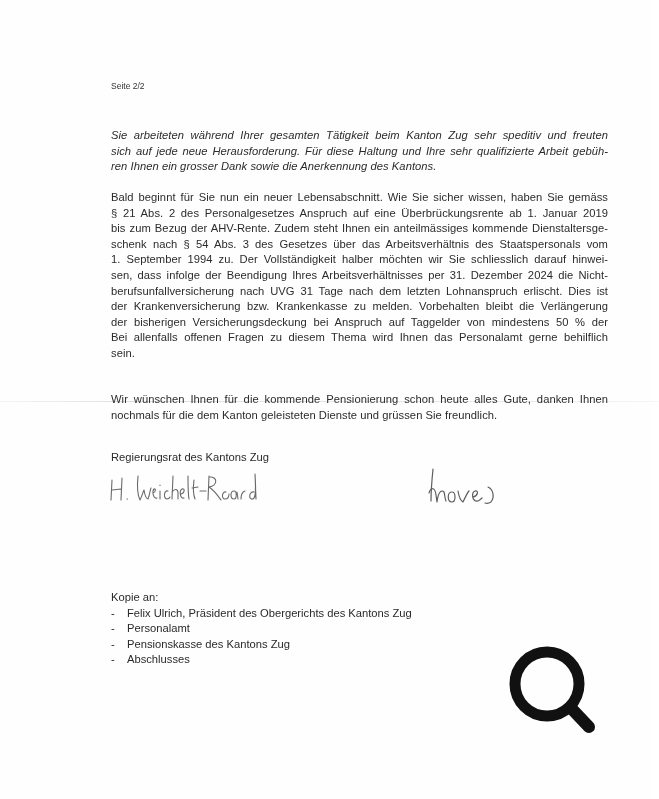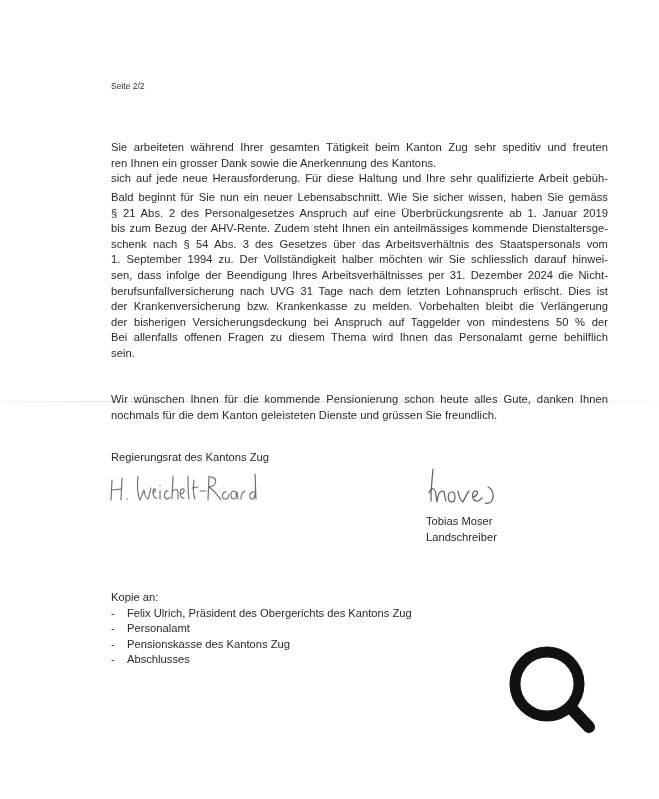--- a/index.html
+++ b/index.html
@@ -6,21 +6,21 @@
   body { width: 659px; height: 799px; position: relative; overflow: hidden;
          font-family: "Liberation Sans", sans-serif; color: #2a2a2a; }
   .page { position: absolute; left: 0; top: 0; width: 651px; height: 799px; background: #fefefe; }
   .fold { position: absolute; left: 0; top: 401px; width: 659px; height: 1px;
           background: linear-gradient(to right, rgba(0,0,0,0.04), rgba(0,0,0,0.12) 20%, rgba(0,0,0,0.08) 80%, rgba(0,0,0,0.03)); }
   .pageno { position: absolute; left: 111px; top: 81px; font-size: 8.5px; color: #333; }
   .para { position: absolute; left: 111px; width: 497px; font-size: 11.2px; line-height: 15.6px;
           text-align: justify; color: #2b2b2b; letter-spacing: 0.05px; }
   .para span.line { display: block; text-align: justify; text-align-last: justify; white-space: nowrap; }
   .para span.line.last { text-align-last: left; }
-  #p1 { top: 140px; }
+  #p1 { top: 128px; font-style: italic; }
   #p2 { top: 190px; }
   #p3 { top: 392px; }
   .sender { position: absolute; left: 111px; top: 451px; font-size: 11.2px; }
   .sig { position: absolute; }
   #sig-left { left: 108px; top: 470px; width: 160px; height: 36px; }
   #sig-right { left: 425px; top: 465px; width: 80px; height: 44px; }
   .signer { position: absolute; font-size: 11.2px; line-height: 16px; }
   #signer-left { left: 111px; top: 513px; }
   #signer-right { left: 426px; top: 513px; }
   .cc { position: absolute; left: 111px; top: 590px; font-size: 11.2px; line-height: 15.5px; }
@@ -31,22 +31,22 @@
 </head>
 <body>
 
 <div class="page">
   <div class="fold"></div>
 
   <div class="pageno">Seite 2/2</div>
 
   <div class="para" id="p1">
       <span class="line">Sie arbeiteten während Ihrer gesamten Tätigkeit beim Kanton Zug sehr speditiv und freuten</span>
+      <span class="line">sich auf jede neue Herausforderung. Für diese Haltung und Ihre sehr qualifizierte Arbeit gebüh-</span>
       <span class="line last">ren Ihnen ein grosser Dank sowie die Anerkennung des Kantons.</span>
-      <span class="line">sich auf jede neue Herausforderung. Für diese Haltung und Ihre sehr qualifizierte Arbeit gebüh-</span>
     </div>
   <div class="para" id="p2">
       <span class="line">Bald beginnt für Sie nun ein neuer Lebensabschnitt. Wie Sie sicher wissen, haben Sie gemäss</span>
       <span class="line">§ 21 Abs. 2 des Personalgesetzes Anspruch auf eine Überbrückungsrente ab 1. Januar 2019</span>
       <span class="line">bis zum Bezug der AHV-Rente. Zudem steht Ihnen ein anteilmässiges kommende Dienstaltersge-</span>
       <span class="line">schenk nach § 54 Abs. 3 des Gesetzes über das Arbeitsverhältnis des Staatspersonals vom</span>
       <span class="line">1. September 1994 zu. Der Vollständigkeit halber möchten wir Sie schliesslich darauf hinwei-</span>
       <span class="line">sen, dass infolge der Beendigung Ihres Arbeitsverhältnisses per 31. Dezember 2024 die Nicht-</span>
       <span class="line">berufsunfallversicherung nach UVG 31 Tage nach dem letzten Lohnanspruch erlischt. Dies ist</span>
       <span class="line">der Krankenversicherung bzw. Krankenkasse zu melden. Vorbehalten bleibt die Verlängerung</span>
@@ -85,24 +85,20 @@
     <g fill="none" stroke="#5e5e5e" stroke-width="1.2" stroke-linecap="round" stroke-linejoin="round">
       <path d="M8 4 C7 14 6 26 6 36"></path>
       <path d="M4 28 C6 22 10 22 11 30 L12 37 C13 28 16 24 19 27 C20 31 20 34 21 36"></path>
       <path d="M27 27 C22 27 22 37 27 37 C31 37 31 27 27 27"></path>
       <path d="M33 26 C34 32 36 36 38 37 C40 33 42 28 44 26"></path>
       <path d="M48 32 C53 31 54 25 50 26 C46 28 47 37 53 36 C55 35 57 33 57 33"></path>
       <path d="M63 22 C68 24 70 32 66 37 C63 39 60 38 60 38"></path>
     </g>
   </svg>
 
-  <div class="signer" id="signer-right">
-    <div>Tobias Moser</div>
-    <div>Landschreiber</div>
-  </div>
 
   <div class="cc">
     <div>Kopie an:</div>
     <div class="cc-item">
       <span class="cc-dash">-</span>
       <span>Felix Ulrich, Präsident des Obergerichts des Kantons Zug</span>
     </div>
     <div class="cc-item">
       <span class="cc-dash">-</span>
       <span>Personalamt</span>

